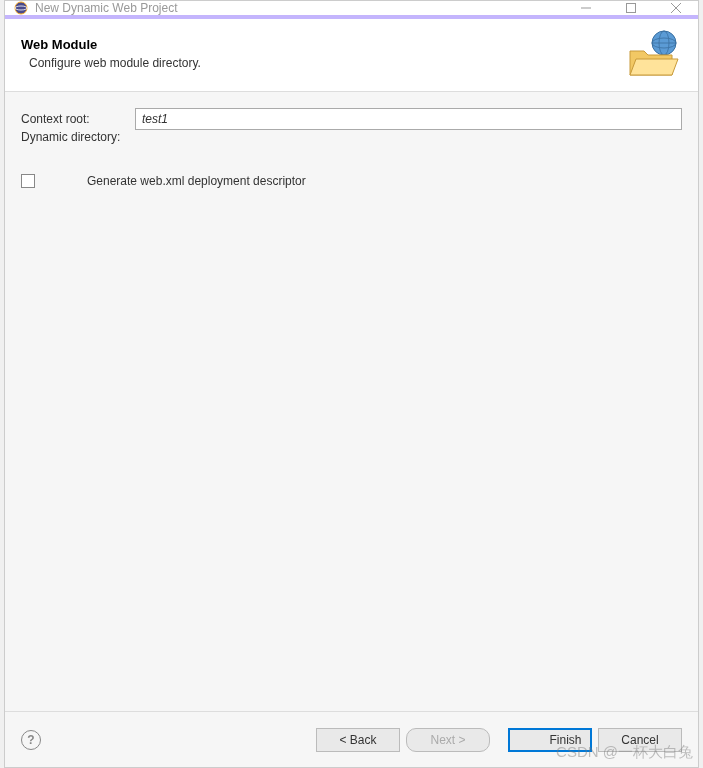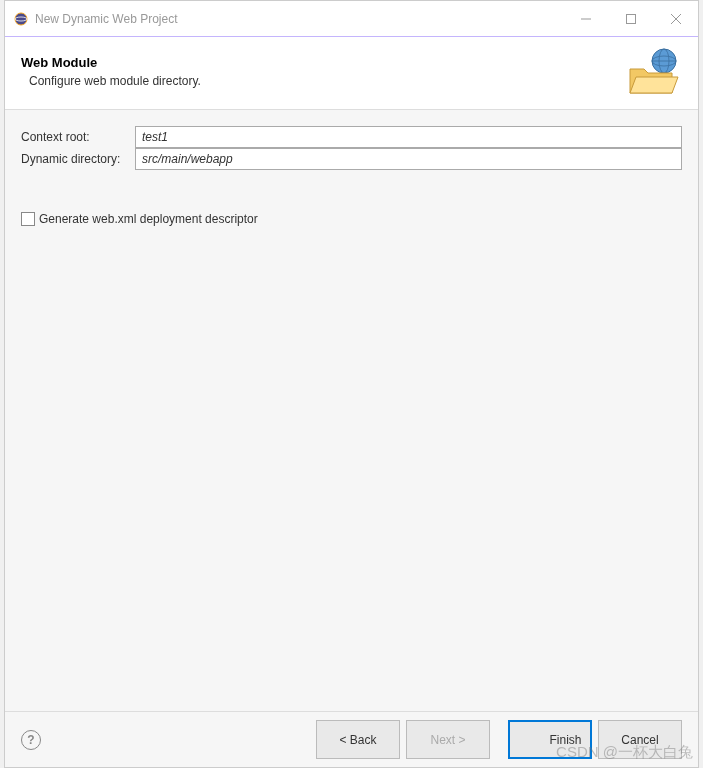--- a/index.html
+++ b/index.html
@@ -18,26 +18,26 @@
     .window {
       width: 695px;
       height: 768px;
       margin-left: 4px;
       background: #ffffff;
       border: 1px solid #cccccc;
       display: flex;
       flex-direction: column;
     }
     .titlebar {
-      height: 36px;
+      height: 18px;
       background: #ffffff;
       display: flex;
       align-items: center;
       padding: 0 0 0 8px;
-      border-bottom: 1px solid #c4b5fd;
+      border-bottom: 4px solid #c4b5fd;
     }
     .titlebar-icon {
       width: 16px;
       height: 16px;
       margin-right: 6px;
       display: flex;
       align-items: center;
       justify-content: center;
     }
     .titlebar-title {
@@ -106,21 +106,22 @@
       background: #ffffff;
       padding: 2px 6px;
       font-size: 12px;
       font-family: inherit;
       color: #333333;
       font-style: italic;
     }
     .checkbox-row {
       display: flex;
       align-items: flex-end;
-      margin-top: 42px;
+      margin-top: 30px;
+      gap: 48px;
     }
     .checkbox {
       width: 14px;
       height: 14px;
       border: 1px solid #888888;
       background: #ffffff;
       margin-right: 4px;
     }
     .checkbox-label {
       font-size: 12px;
@@ -144,32 +145,33 @@
       justify-content: center;
       color: #888888;
       font-size: 12px;
       font-weight: bold;
     }
     .footer-spacer {
       flex: 1;
     }
     .footer-btn {
       width: 84px;
-      height: 39px;
+      height: 24px;
       background: #e9e9e9;
       border: 1px solid #bbbbbb;
       font-size: 12px;
       font-family: inherit;
       color: #333333;
       margin-left: 6px;
       cursor: pointer;
     }
     .footer-btn.disabled {
       color: #aaaaaa;
       cursor: default;
+      border-radius: 10px;
     }
     .footer-btn.primary {
       border: 2px solid #0078d7;
       background: #e9e9e9;
       padding-left: 31px;
     }
     .btn-group {
       display: flex;
       margin-right: 12px;
     }
@@ -231,21 +233,20 @@
     </div>
   </div>
 
   <div class="content">
     <div class="form-row">
       <label class="form-label">Context root:</label>
       <input type="text" class="form-input" value="test1" style="">
     </div>
     <div class="form-row">
       <label class="form-label">Dynamic directory:</label>
-      <input type="text" class="form-input" value="src/main/webapp" style="">
     </div>
     <div class="checkbox-row">
       <div class="checkbox"></div>
       <span class="checkbox-label">Generate web.xml deployment descriptor</span>
     </div>
   </div>
 
   <div class="footer">
     <div class="help-icon">?</div>
     <div class="footer-spacer"></div>

